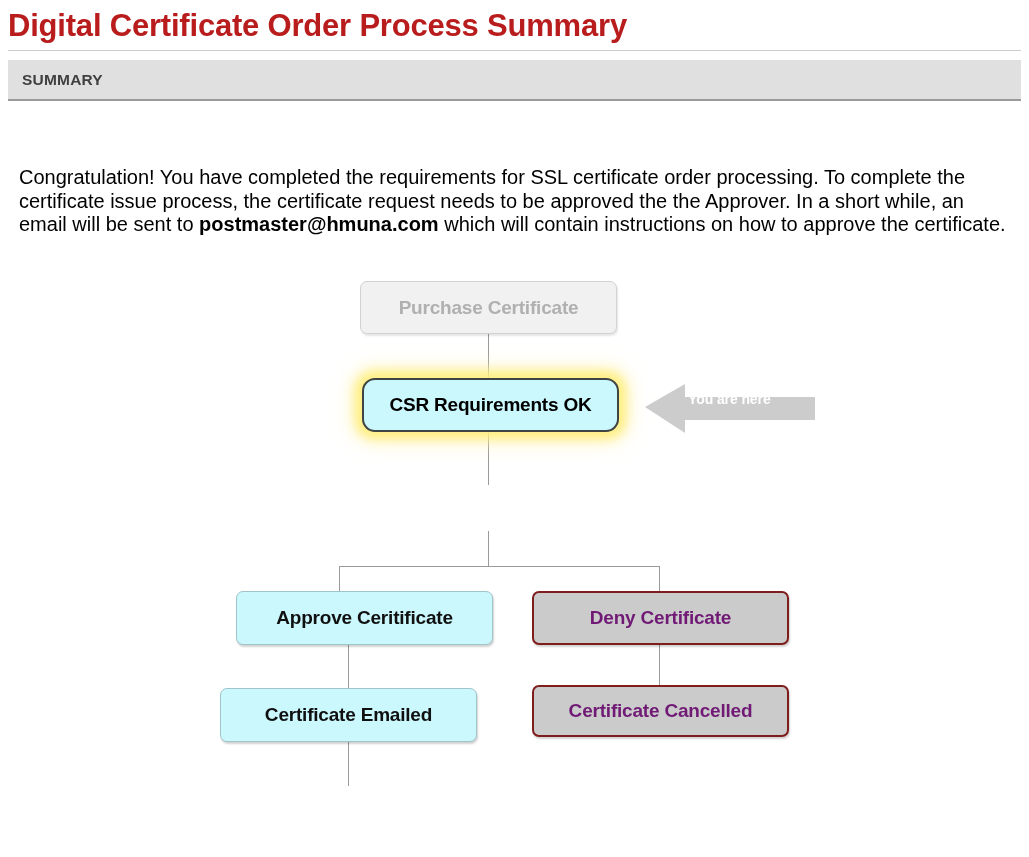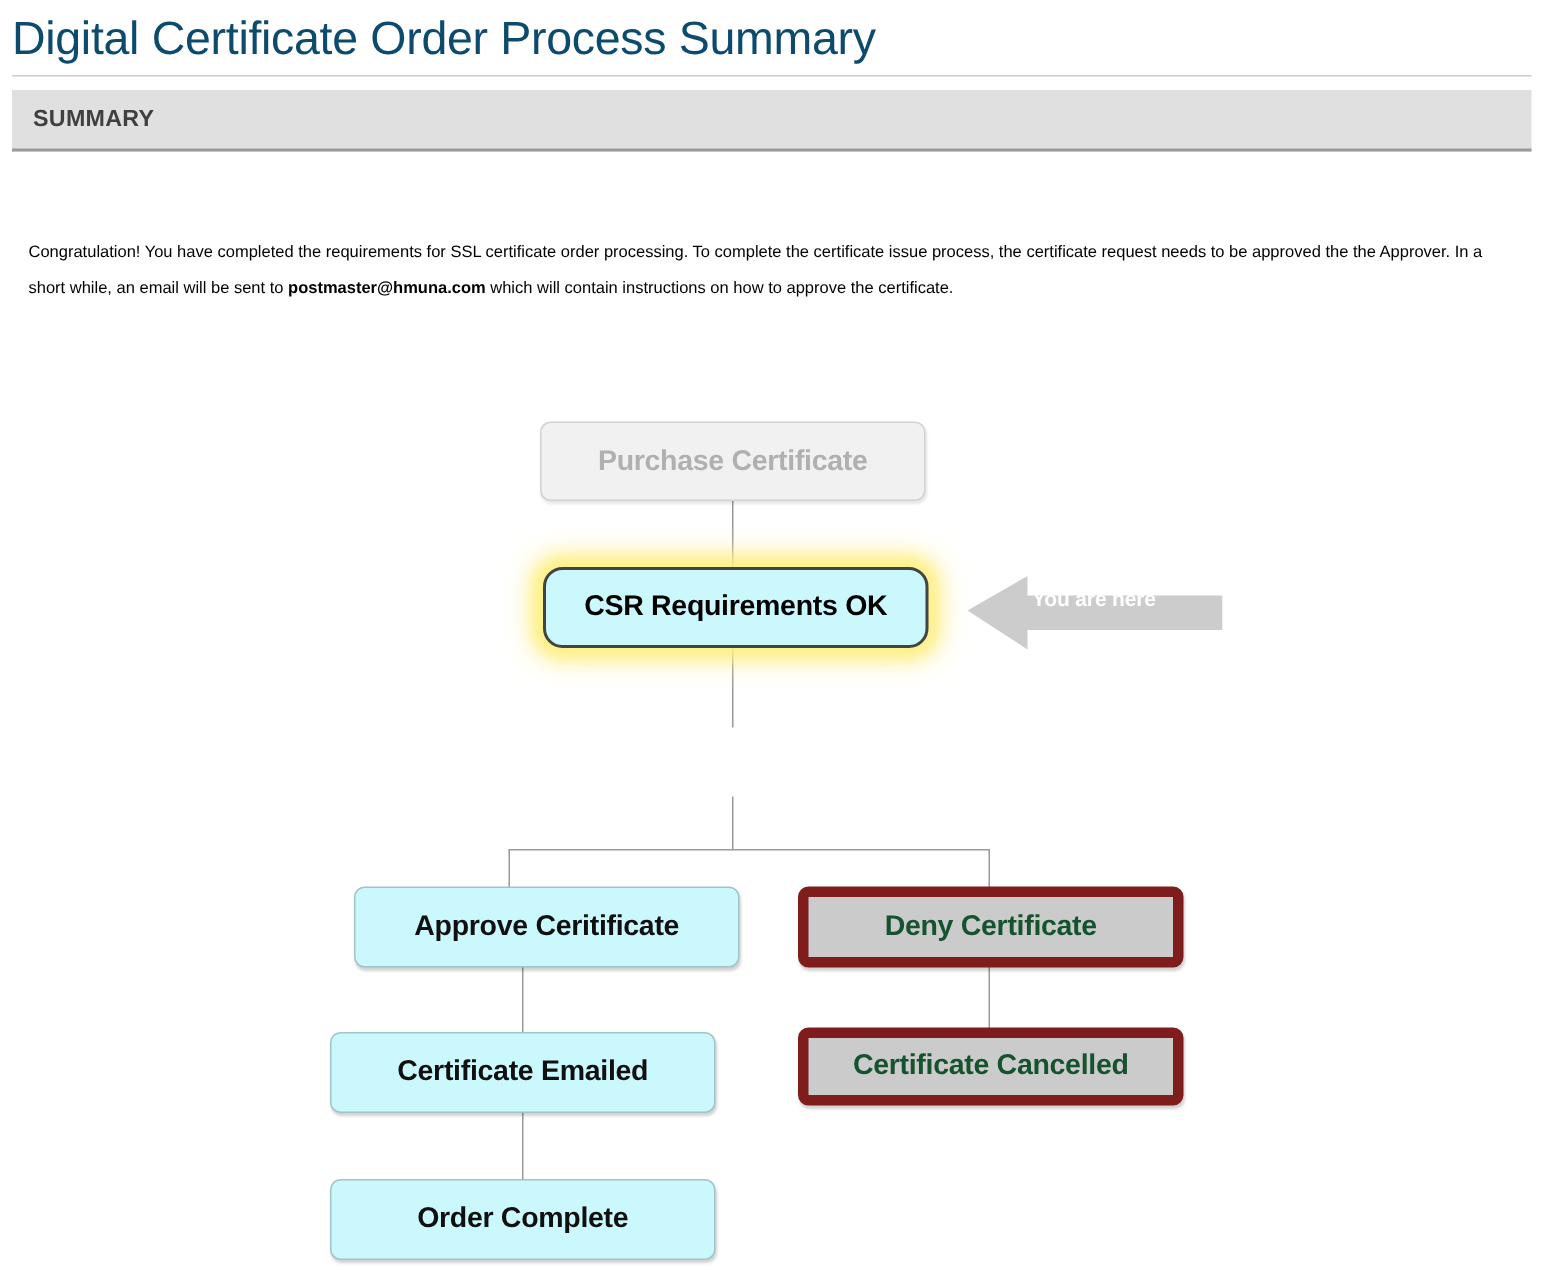--- a/index.html
+++ b/index.html
@@ -16,23 +16,23 @@
     color: #000000;
   }
 
   
   #page-title {
     position: absolute;
     left: 8px;
     top: 4px;
     width: 1013px;
     font-size: 31px;
-    font-weight: normal;
+    font-weight: bold;
     letter-spacing: -0.2px;
-    color: #0c4a6e;
+    color: #b91c1c;
     line-height: 44px;
     white-space: nowrap;
   }
   #title-rule {
     position: absolute;
     left: 8px;
     top: 50px;
     width: 1013px;
     height: 1px;
     background: #cccccc;
@@ -58,21 +58,21 @@
     color: #404040;
     letter-spacing: 0.2px;
   }
 
   
   #intro-paragraph {
     position: absolute;
     left: 19px;
     top: 146px;
     width: 995px;
-    font-size: 11px;
+    font-size: 20px;
     line-height: 23.5px;
     color: #000000;
   }
   #intro-paragraph b {
     font-weight: bold;
   }
 
   
   #flowchart {
     position: absolute;
@@ -104,22 +104,22 @@
   
   .node.past {
     background: #f1f1f1;
     border: 1px solid #d2d2d2;
     color: #b0b0b0;
     box-shadow: 1px 2px 2px rgba(0,0,0,0.10);
   }
   
   .node.muted {
     background: #cbcbcb;
-    border: 7px solid #7f1d1d;
-    color: #14532d;
+    border: 2px solid #7f1d1d;
+    color: #701a75;
     box-shadow: 1px 2px 2px rgba(0,0,0,0.18);
   }
   
   .node.current {
     background: #cbf8fd;
     border: 2px solid #3f4444;
     color: #000000;
     box-shadow: 0 0 10px 7px rgba(255,237,120,0.85),
                 0 0 18px 12px rgba(255,243,170,0.55);
   }
@@ -191,22 +191,19 @@
   </div>
 
   <div class="node active" style="left:220px; top:688px; width:257px; height:54px;">
     <span>Certificate Emailed</span>
   </div>
 
   <div class="node muted" style="left:532px; top:685px; width:257px; height:52px;">
     <span>Certificate Cancelled</span>
   </div>
 
-  <div class="node active" style="left:220px; top:786px; width:257px; height:54px;">
-    <span>Order Complete</span>
-  </div>
 
   <svg id="you-are-here" width="170" height="60" style="left:645px; top:376px;" viewBox="0 0 170 60">
     <polygon points="0,31 40,8 40,21 170,21 170,44 40,44 40,57" fill="#cccccc"></polygon>
   </svg>
   <div id="you-are-here-label">You are here</div>
 
 </div>
 
 </body></html>

